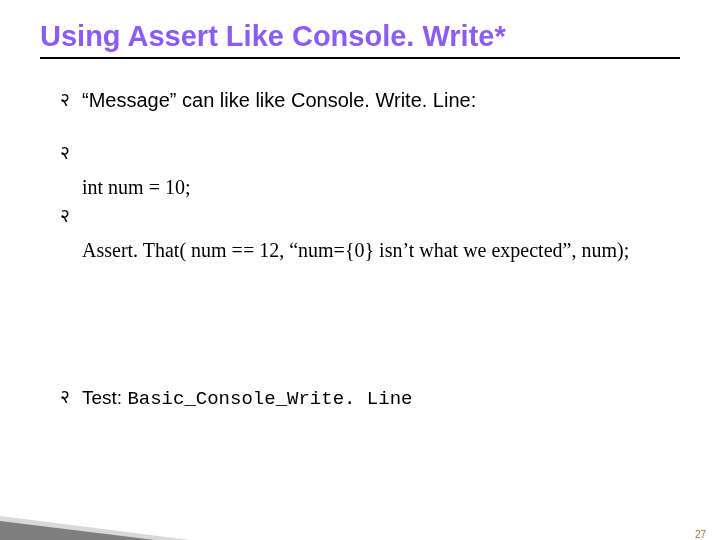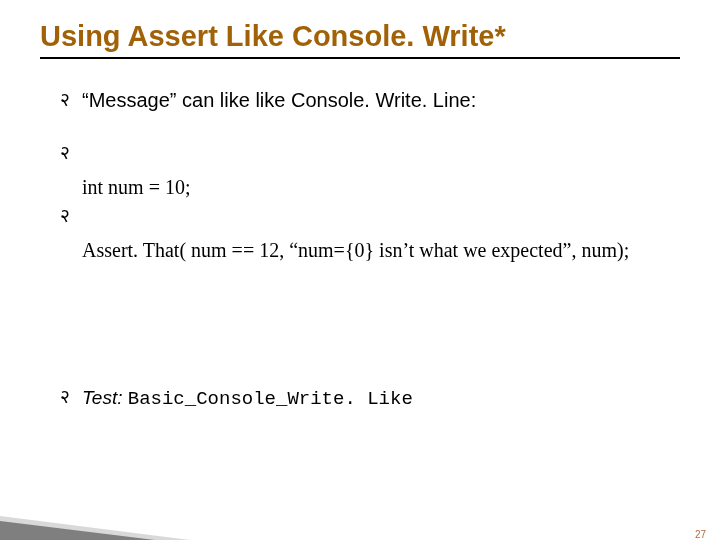--- a/index.html
+++ b/index.html
@@ -13,21 +13,21 @@
   }
   .slide {
     width: 100%;
     height: 100%;
     padding: 20px 40px 20px 40px;
     position: relative;
   }
   .title {
     font-size: 29px;
     font-weight: bold;
-    color: #a16207;
+    color: #8b5cf6;
     border-bottom: 2px solid #000;
     padding-bottom: 4px;
     margin-bottom: 28px;
   }
   .content {
     padding-left: 20px;
   }
   .bullet-item {
     display: flex;
     align-items: flex-start;
@@ -53,21 +53,20 @@
     flex: 1;
   }
   .mono {
     font-family: Liberation Serif, serif;
     font-size: 20px;
     margin-top: 34px;
   }
   .test-text {
     font-family: Verdana, sans-serif;
     font-size: 19px;
-    font-style: italic;
   }
   .test-code {
     font-family: "Courier New", Courier, monospace;
     font-size: 19px;
   }
   .corner-wedge {
     position: absolute;
     left: 0;
     bottom: 0;
     width: 0;
@@ -113,21 +112,21 @@
     </div>
 
     <div class="bullet-item">
       <span class="bullet-marker">२</span>
       <span class="bullet-text mono">Assert. That( num == 12, “num={0} isn’t what we expected”, num);</span>
     </div>
 
     <div class="bullet-item test-line">
       <span class="bullet-marker">२</span>
       <span class="bullet-text">
-        <span class="test-text">Test: </span><span class="test-code">Basic_Console_Write. Like</span>
+        <span class="test-text">Test: </span><span class="test-code">Basic_Console_Write. Line</span>
       </span>
     </div>
 
   </div>
 
   <div class="corner-wedge"></div>
   <div class="corner-wedge-dark"></div>
   <div class="page-number">27</div>
 </div>
 

